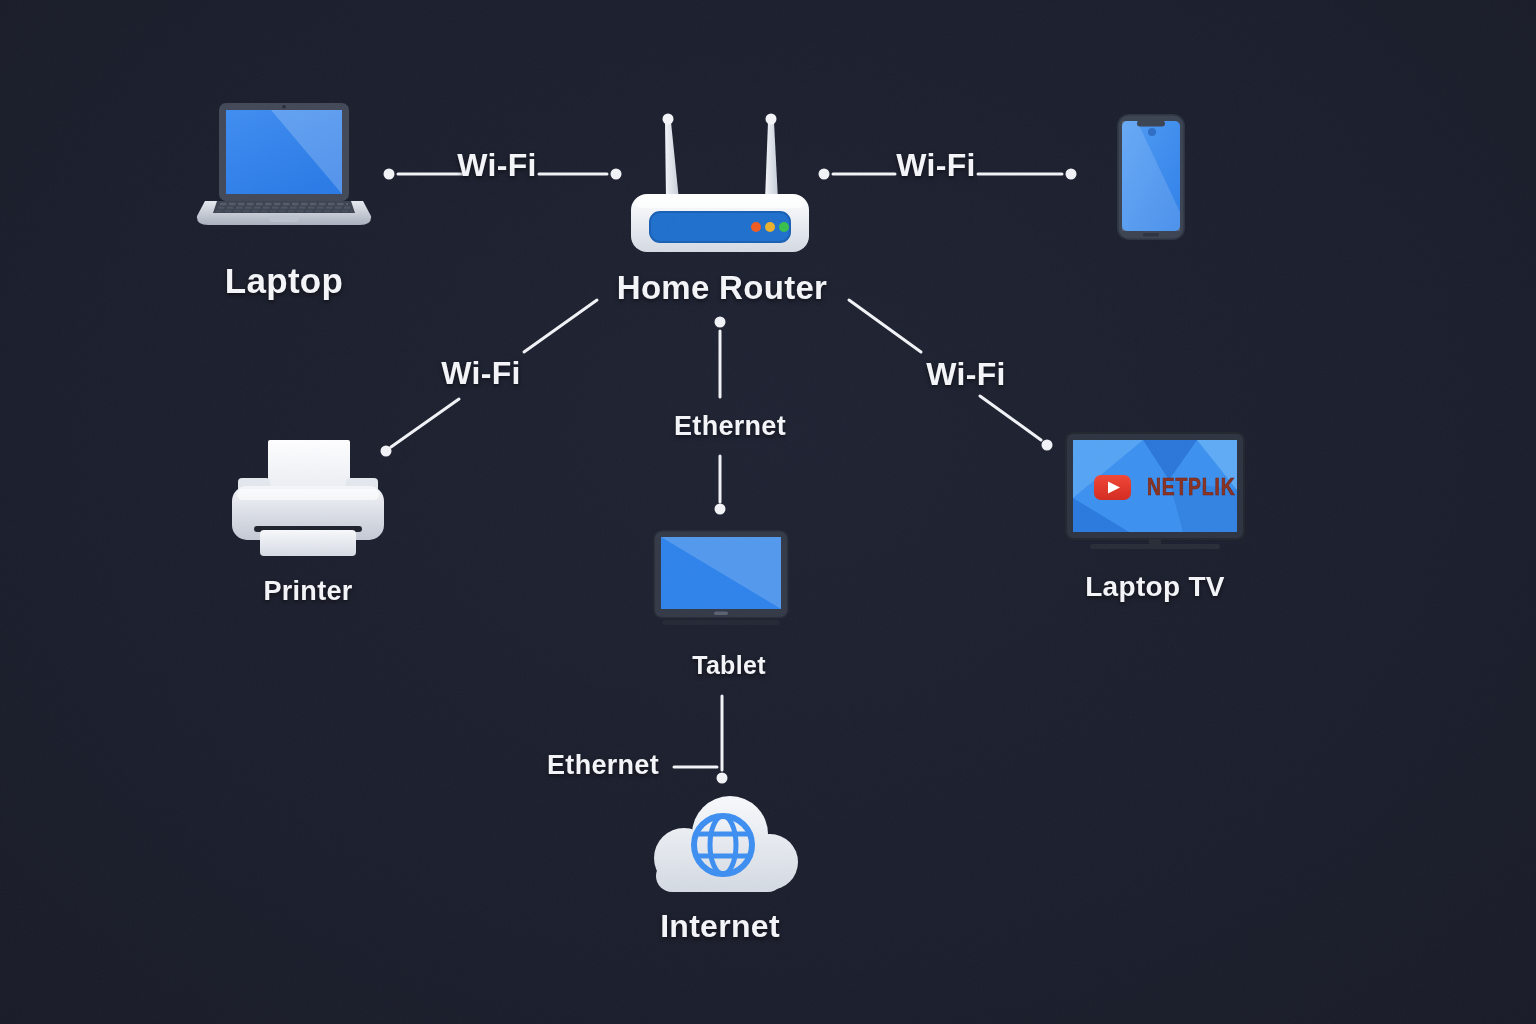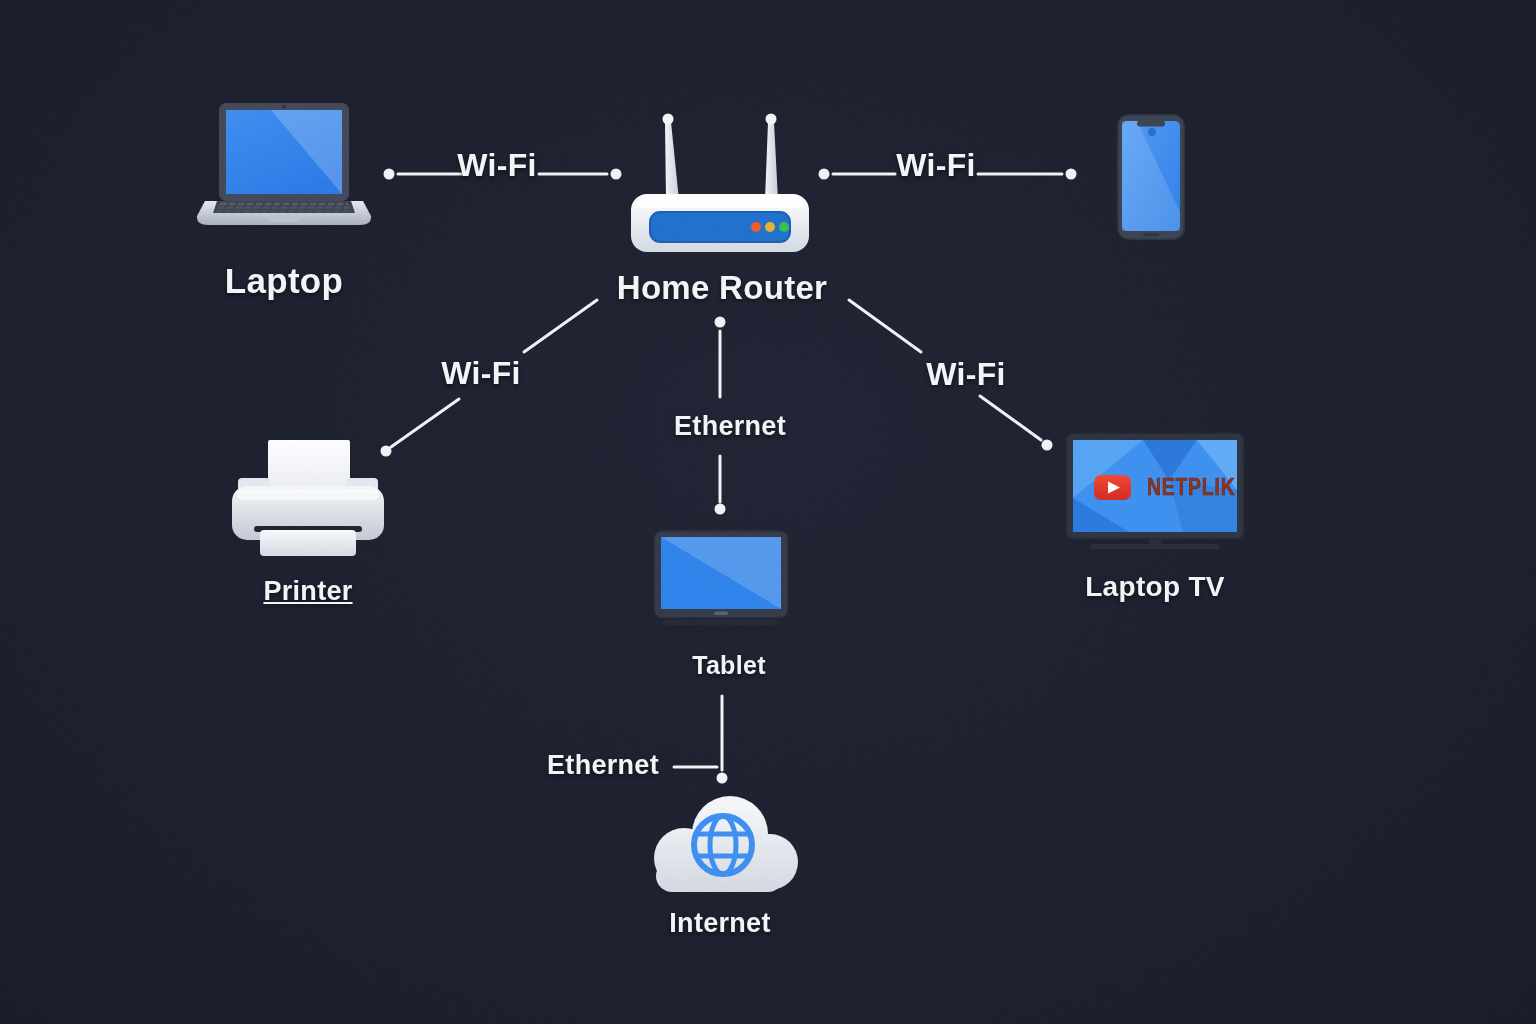--- a/index.html
+++ b/index.html
@@ -31,24 +31,24 @@
   #icon-router     { left: 628px;  top: 106px; }
   #icon-smartphone { left: 1117px; top: 114px; }
   #icon-printer    { left: 228px;  top: 438px; }
   #icon-tablet     { left: 652px;  top: 530px; }
   #icon-smarttv    { left: 1065px; top: 432px; }
   #icon-cloud      { left: 634px;  top: 786px; }
   
   #label-laptop     { left: 195px;  top: 261px; width: 178px; font-size: 35px; }
   #label-router     { left: 570px;  top: 269px; width: 304px; font-size: 33px; }
   #label-smartphone { left: 1050px; top: 259px; width: 203px; font-size: 28px; }
-  #label-printer    { left: 228px;  top: 576px; width: 160px; font-size: 27px; text-decoration: underline; }
+  #label-printer    { left: 228px;  top: 576px; width: 160px; font-size: 27px; }
   #label-tablet     { left: 660px;  top: 651px; width: 138px; font-size: 25px; }
   #label-smarttv    { left: 1065px; top: 571px; width: 180px; font-size: 28px; }
-  #label-internet   { left: 634px;  top: 908px; width: 172px; font-size: 27px; }
+  #label-internet   { left: 634px;  top: 908px; width: 172px; font-size: 32px; }
   
   .conn-label { width: 150px; font-size: 32px; }
   #clabel-laptop-router    { left: 422px; top: 147px; }
   #clabel-router-phone     { left: 861px; top: 147px; }
   #clabel-router-printer   { left: 406px; top: 355px; }
   #clabel-router-tv        { left: 891px; top: 356px; }
   #clabel-router-tablet    { left: 655px; top: 411px; font-size: 27px; }
   #clabel-tablet-internet  { left: 528px; top: 750px; font-size: 27px; }
   .grain { position: absolute; left: 0; top: 0; opacity: 0.5; pointer-events: none; }
 </style>

